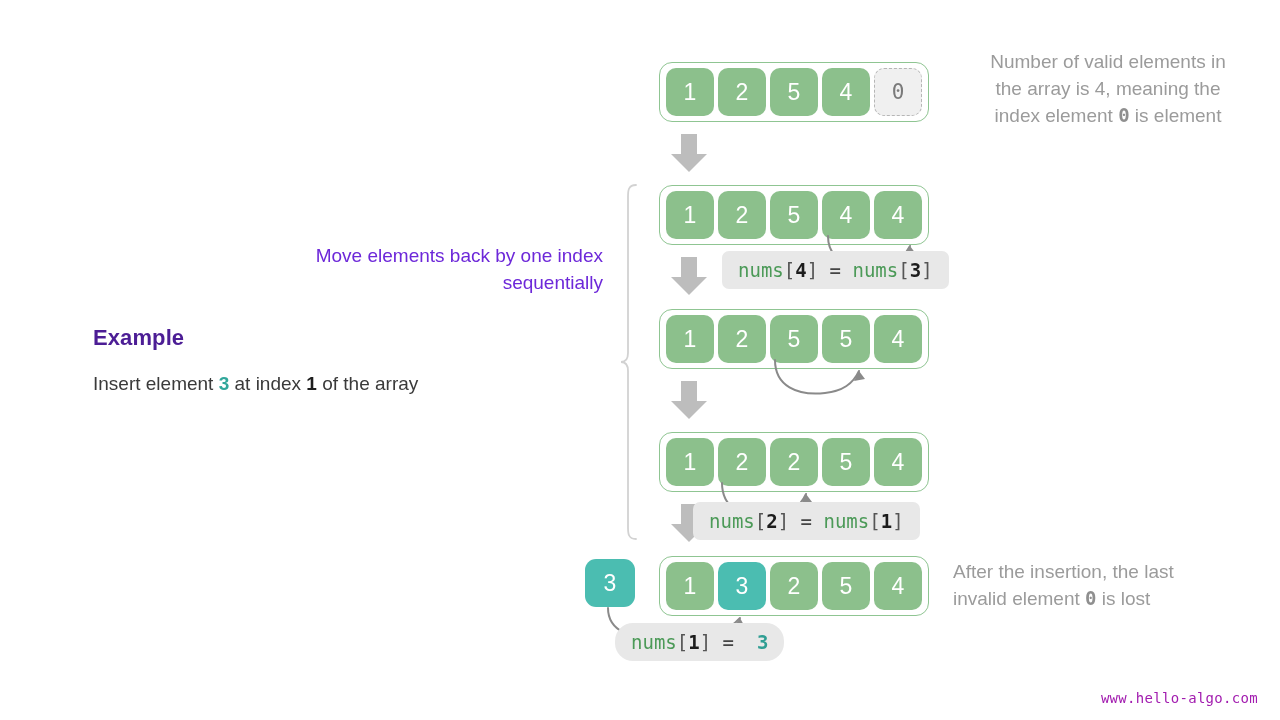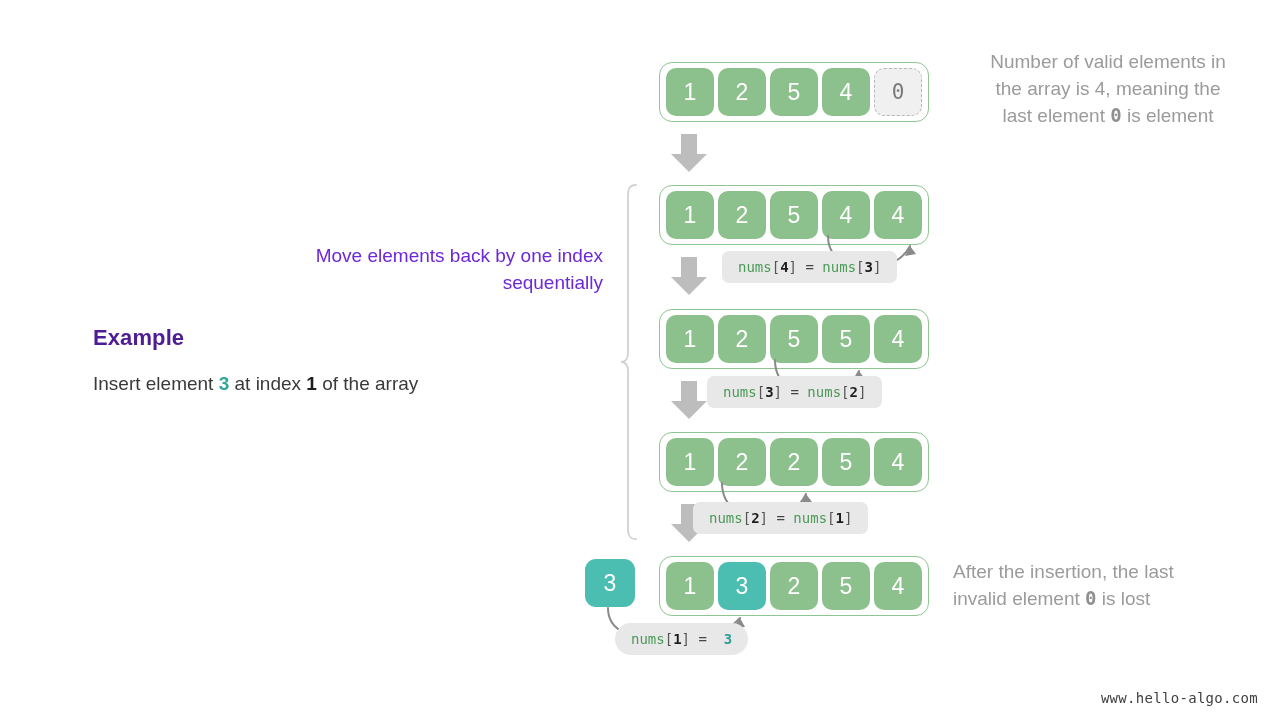--- a/index.html
+++ b/index.html
@@ -122,21 +122,21 @@
   
   .curve { position: absolute; pointer-events: none; }
 
   
   .code {
     position: absolute;
     background: #e8e8e8;
     border-radius: 7px;
     padding: 8px 16px;
     font-family: "DejaVu Sans Mono", monospace;
-    font-size: 14px;
+    font-size: 19px;
     letter-spacing: 0px;
     color: #333333;
     white-space: nowrap;
     box-sizing: border-box;
   }
   .code .id { color: #4c9a58; }
   .code .brk { color: #555; }
   .code .num { color: #1c1c1c; font-weight: bold; }
   .code .eq { color: #444; }
   .code .tealnum { color: #2f9e93; font-weight: bold; }
@@ -154,21 +154,21 @@
     color: #8f8f8f;
   }
 
   
   .watermark {
     position: absolute;
     right: 22px;
     bottom: 14px;
     font-family: "DejaVu Sans Mono", monospace;
     font-size: 14px;
-    color: #404040;
+    color: #a21caf;
     letter-spacing: .3px;
   }
 </style>
 </head>
 <body>
 
 <div class="stage">
 
   <div class="example-block">
     <div class="example-title">Example</div>
@@ -185,21 +185,21 @@
     <div class="cell">1</div>
     <div class="cell">2</div>
     <div class="cell">5</div>
     <div class="cell">4</div>
     <div class="cell invalid">0</div>
   </div>
 
   <div class="note" style="left:953px; top:48px; width:310px;text-align:center;">
     <span>Number of valid elements in</span><br>
     <span>the array is 4, meaning the</span><br>
-    <span>last element </span><span class="mono0">0</span><span> is element</span>
+    <span>index element </span><span class="mono0">0</span><span> is element</span>
   </div>
 
   <svg class="downarrow" style="left:668px; top:132px;" width="42" height="42" viewBox="0 0 42 42">
     <path d="M13 2 H29 V22 H39 L21 40 L3 22 H13 Z" fill="#bdbdbd"></path>
   </svg>
 
   <div class="arr" style="left:659px; top:185px;">
     <div class="cell">1</div>
     <div class="cell">2</div>
     <div class="cell">5</div>
@@ -230,23 +230,20 @@
 
   <svg class="curve" style="left:765px; top:356px;" width="110" height="44" viewBox="0 0 110 44">
     <path d="M10 4 C10 30 32 40 60 37 C78 35 88 28 94 15" stroke="#8a8a8a" stroke-width="2" fill="none" stroke-linecap="round"></path>
     <path d="M94 15 L89 25 L100 23 Z" fill="#8a8a8a"></path>
   </svg>
 
   <svg class="downarrow" style="left:668px; top:379px;" width="42" height="42" viewBox="0 0 42 42">
     <path d="M13 2 H29 V22 H39 L21 40 L3 22 H13 Z" fill="#bdbdbd"></path>
   </svg>
 
-  <div class="code" style="left:707px; top:376px;">
-    <span class="id">nums</span><span class="brk">[</span><span class="num">3</span><span class="brk">]</span>&nbsp;<span class="eq">=</span>&nbsp;<span class="id">nums</span><span class="brk">[</span><span class="num">2</span><span class="brk">]</span>
-  </div>
 
   <div class="arr" style="left:659px; top:432px;">
     <div class="cell">1</div>
     <div class="cell">2</div>
     <div class="cell">2</div>
     <div class="cell">5</div>
     <div class="cell">4</div>
   </div>
 
   <svg class="curve" style="left:712px; top:479px;" width="110" height="44" viewBox="0 0 110 44">

